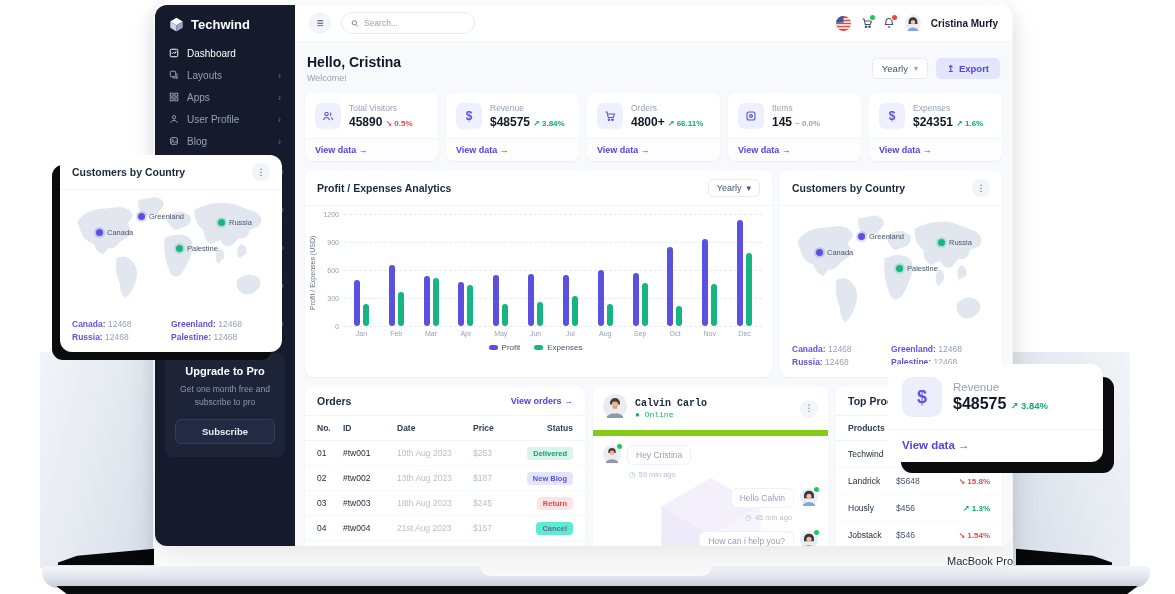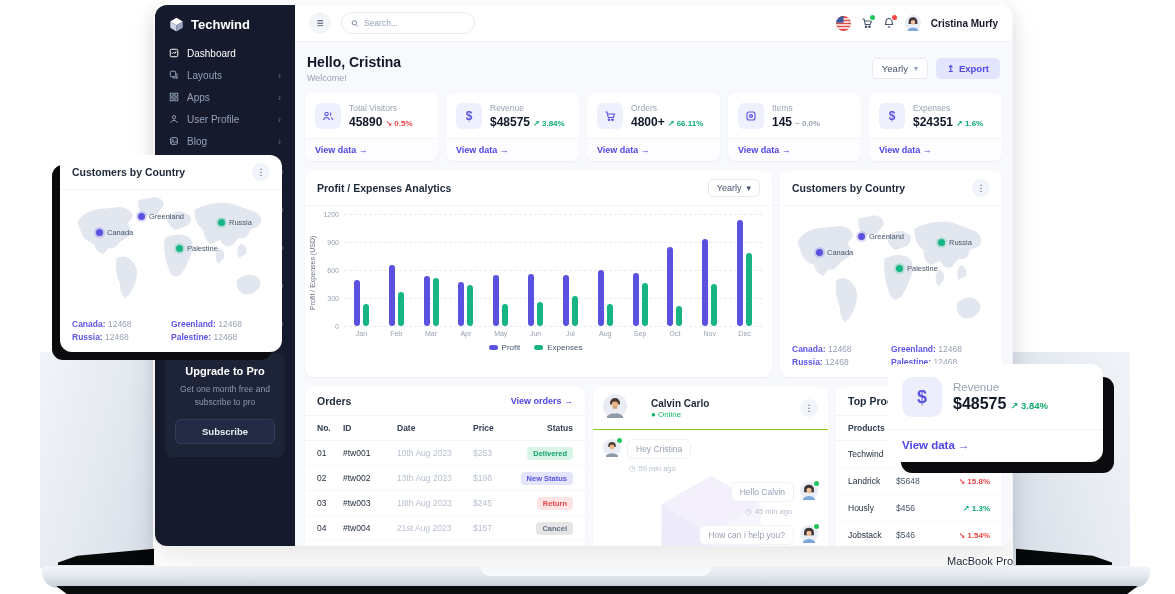--- a/index.html
+++ b/index.html
@@ -144,26 +144,26 @@
   .t-head,.t-row { display:grid; grid-template-columns:26px 54px 76px 42px 1fr;
     align-items:center; padding:7px 12px; }
   .t-head { font-size:8.5px; font-weight:bold; color:#344054; border-bottom:1px solid #f2f4f8; }
   .t-head .right,.t-row .right { justify-self:end; text-align:right; }
   .t-row { border-bottom:1px solid #f5f7fa; font-size:8.5px; }
   .c-dark { color:#1d2939; } .c-light { color:#b6c0cf; }
   .badge { font-size:7.5px; font-weight:bold; padding:2px 6px; border-radius:4px; }
   .b-delivered { background:#d8f5e8; color:#12a06b; }
   .b-new { background:#e4e4fc; color:#5a52df; }
   .b-return { background:#fde4e4; color:#e5484d; }
-  .b-cancel { background:#e5e5e5; color:#667085; }
+  .b-cancel { background:#5eead4; color:#667085; }
 
   
   .chat-card { display:flex; flex-direction:column; overflow:hidden; }
-  .chat-head { display:flex; align-items:center; gap:24px; padding:7px 10px;
-    border-bottom:1px solid #84cc16; }
+  .chat-head { display:flex; align-items:center; gap:8px; padding:7px 10px;
+    border-bottom:6px solid #84cc16;font-family:Liberation Mono, monospace; }
   .chat-name { font-size:10px; font-weight:bold; color:#1d2939; }
   .chat-status { font-size:8px; color:#12b76a; margin-top:1px; }
   .chat-body { flex:1; position:relative; padding:9px 10px; overflow:hidden; }
   .watermark { position:absolute; left:50%; top:58%; transform:translate(-50%,-50%); z-index:0; }
   .msg { position:relative; z-index:1; display:flex; gap:6px; align-items:flex-start; }
   .msg.right { justify-content:flex-end; }
   .bubble { border:1px solid #eef1f6; background:#fff; border-radius:6px; padding:4px 8px;
     font-size:8.5px; color:#98a2b3; }
   .msg-time { position:relative; z-index:1; display:flex; align-items:center; gap:3px;
     font-size:7.5px; color:#b6c0cf; margin:3px 0 9px 26px; }
@@ -607,22 +607,22 @@
               <span class="c-dark">01</span>
                 <span class="c-dark">#tw001</span>
               <span class="c-light">10th Aug 2023</span>
                 <span class="c-light">$253</span>
               <span class="right"><span class="badge b-delivered">Delivered</span></span>
             </div>
             <div class="t-row">
               <span class="c-dark">02</span>
                 <span class="c-dark">#tw002</span>
               <span class="c-light">13th Aug 2023</span>
-                <span class="c-light">$196</span>
-              <span class="right"><span class="badge b-new">New Status</span></span>
+                <span class="c-light">$187</span>
+              <span class="right"><span class="badge b-new">New Blog</span></span>
             </div>
             <div class="t-row">
               <span class="c-dark">03</span>
                 <span class="c-dark">#tw003</span>
               <span class="c-light">18th Aug 2023</span>
                 <span class="c-light">$245</span>
               <span class="right"><span class="badge b-return">Return</span></span>
             </div>
             <div class="t-row">
               <span class="c-dark">04</span>

